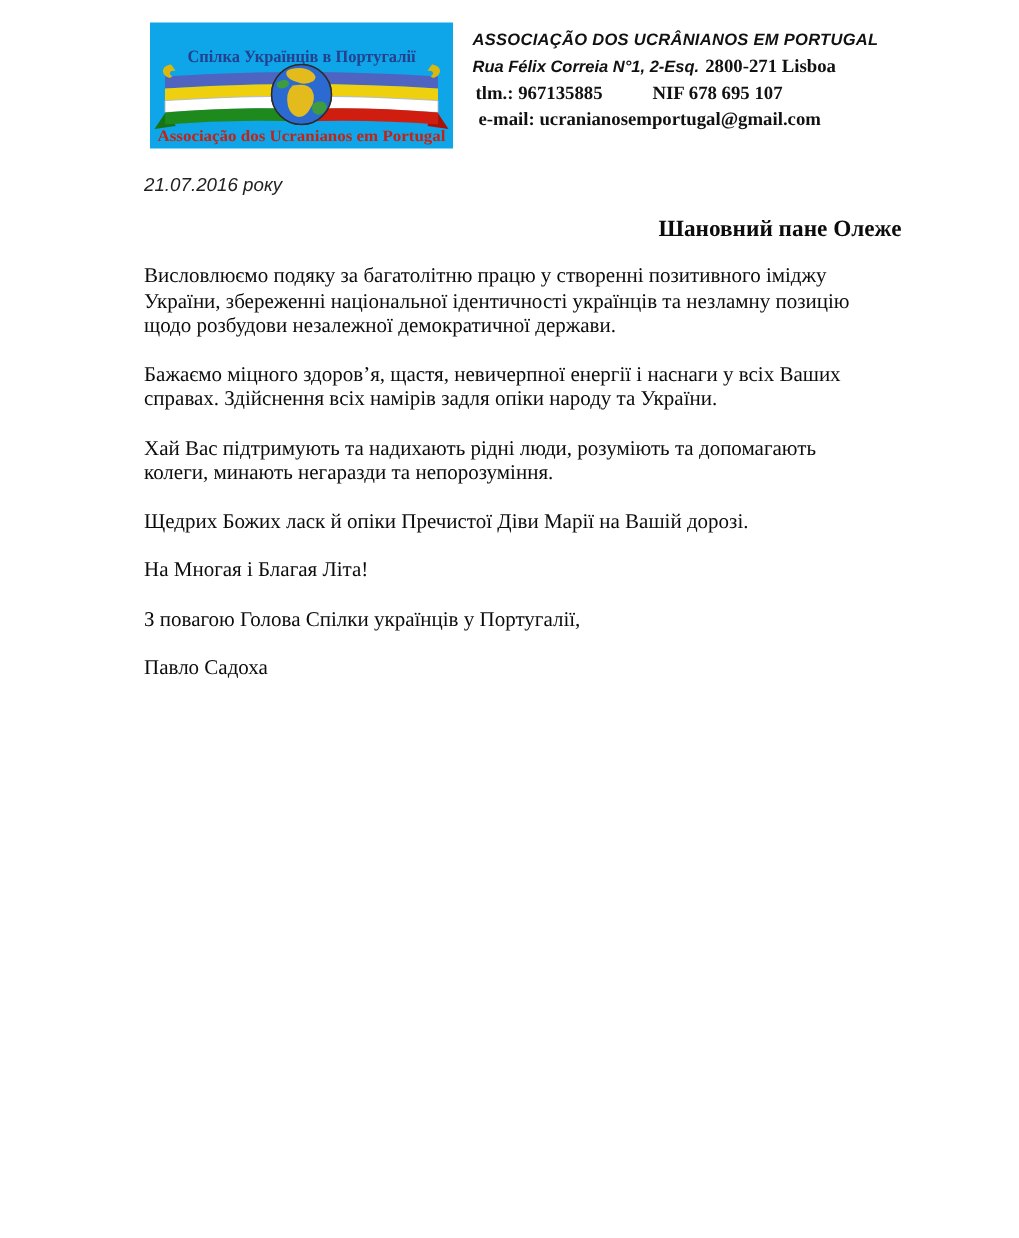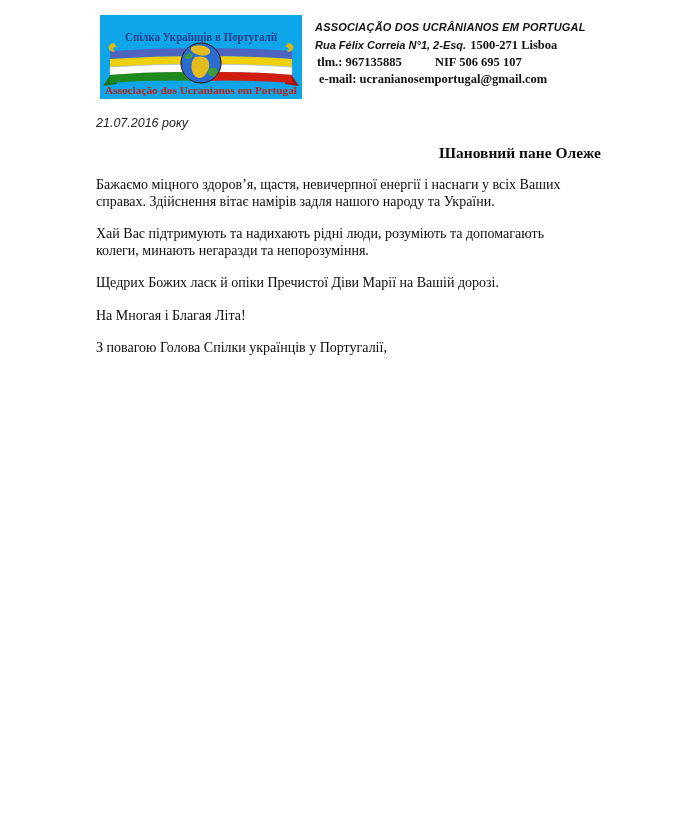--- a/index.html
+++ b/index.html
@@ -124,40 +124,44 @@
       </g>
 
       <text x="101" y="79" text-anchor="middle" textLength="192" lengthAdjust="spacingAndGlyphs" font-family="Liberation Serif, serif" font-weight="bold" font-size="10.5" fill="#c42313">Associação dos Ucranianos em Portugal</text>
     </svg>
   </div>
 
   <div class="org-block">
     <div class="org-name">ASSOCIAÇÃO DOS UCRÂNIANOS EM PORTUGAL</div>
     <div class="org-line">
       <span class="addr-street">Rua Félix Correia N°1, 2-Esq.</span>
-      <span class="addr-city">1500-271 Lisboa</span>
+      <span class="addr-city">2800-271 Lisboa</span>
     </div>
     <div class="org-line org-phone-line">
       <span>tlm.:</span>
       <span>967135885</span>
       <span class="nif-gap"></span>
       <span>NIF</span>
-      <span>506 695 107</span>
+      <span>678 695 107</span>
     </div>
     <div class="org-line org-email-line">
       <span>e-mail:</span>
       <span>ucranianosemportugal@gmail.com</span>
     </div>
   </div>
 
   <div class="letter-body">
     <div class="letter-date">21.07.2016 року</div>
     <div class="letter-salutation">Шановний пане Олеже</div>
+    <p class="para">Висловлюємо подяку за багатолітню працю у створенні позитивного іміджу
+України, збереженні національної ідентичності українців та незламну позицію
+щодо розбудови незалежної демократичної держави.</p>
     <p class="para">Бажаємо міцного здоров’я, щастя, невичерпної енергії і наснаги у всіх Ваших
-справах. Здійснення вітає намірів задля нашого народу та України.</p>
+справах. Здійснення всіх намірів задля опіки народу та України.</p>
     <p class="para">Хай Вас підтримують та надихають рідні люди, розуміють та допомагають
 колеги, минають негаразди та непорозуміння.</p>
     <p class="para">Щедрих Божих ласк й опіки Пречистої Діви Марії на Вашій дорозі.</p>
     <p class="para">На Многая і Благая Літа!</p>
     <p class="para">З повагою Голова Спілки українців у Португалії,</p>
+    <p class="para">Павло Садоха</p>
   </div>
 
 </div>
 
 </body></html>

